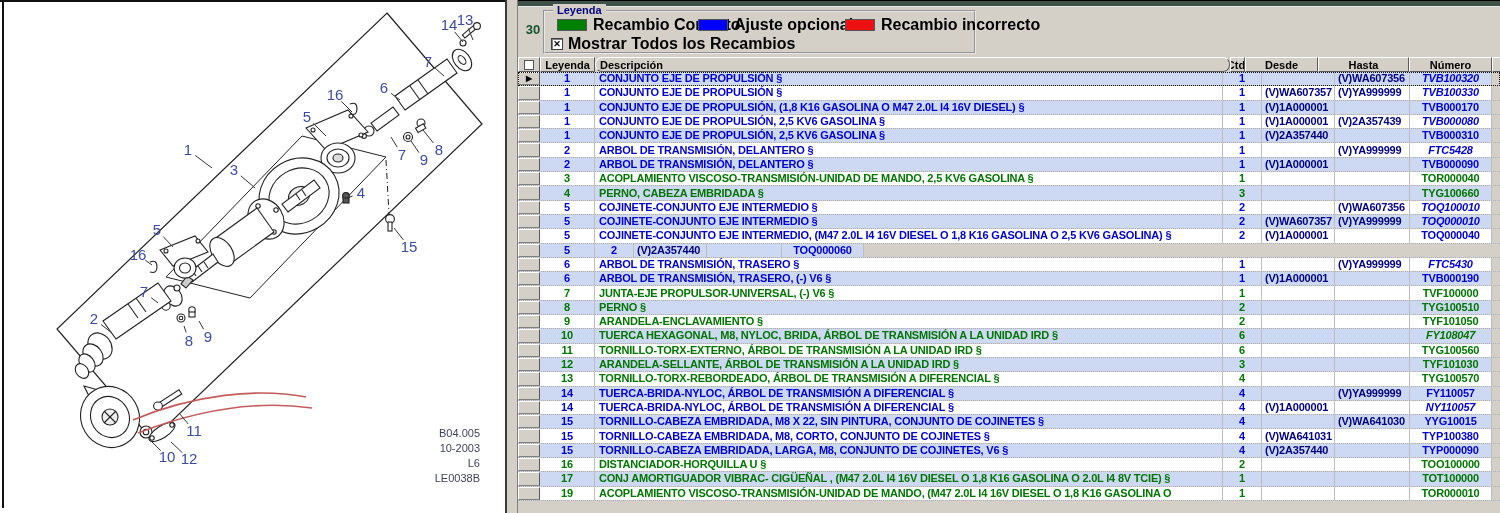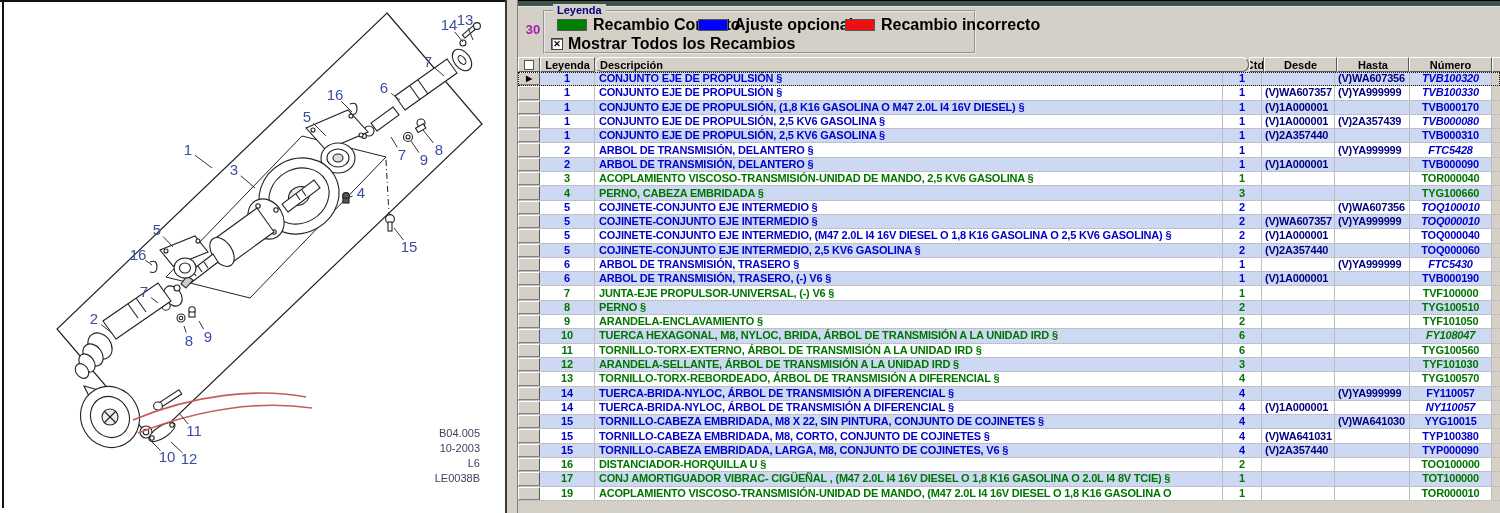--- a/index.html
+++ b/index.html
@@ -14,21 +14,21 @@
 
   
   #splitter { position:absolute; left:505px; top:0; width:13px; height:513px; background:#d4d0c8;
               border-left:2px solid #3a3a3a; border-right:1px solid #808080; }
 
   
   #right-panel { position:absolute; left:518px; top:0; width:982px; height:513px; background:#d4d0c8; }
   #top-strip { position:absolute; left:0; top:0; width:982px; height:7px; background:#3d5248; border-top:1px solid #000; border-bottom:1px solid #e8e8e8; }
 
   #page-num { position:absolute; left:4px; top:22px; width:22px; text-align:center;
-              font-weight:bold; font-size:13px; color:#a21caf; }
+              font-weight:bold; font-size:13px; color:#14532d; }
 
   #legend-box { position:absolute; left:25px; top:10px; width:433px; height:44px;
                 border:2px groove #e8e8e8; }
   #legend-title { position:absolute; left:8px; top:-8px; background:#d4d0c8; padding:0 4px;
                   font-weight:bold; font-size:11px; color:#000080; }
   .legend-item { position:absolute; top:6px; display:flex; align-items:center; height:13px; }
   .swatch { width:30px; height:12px; border:1px solid #555; margin-right:6px; }
   .legend-label { font-weight:bold; font-size:16px; color:#000; white-space:nowrap;text-align:center; }
   #legend-check { position:absolute; left:6px; top:23px; display:flex; align-items:center; }
   #checkbox { width:12px; height:12px; background:#fff; border:1px solid #404040;
@@ -39,21 +39,21 @@
   #grid { position:absolute; left:0; top:57px; width:982px; }
   .thead { display:flex; height:15px; }
   .hcell { background:#d4d0c8; border-top:1px solid #fff; border-left:1px solid #fff;
            border-right:1px solid #5a5a5a; border-bottom:1px solid #5a5a5a;
            font-weight:bold; font-size:11px; color:#000; display:flex; align-items:center;
            justify-content:center; overflow:hidden; white-space:nowrap; }
   .hcell.hleft { justify-content:flex-start; padding-left:4px;border-radius:7px; }
   .corner-box { width:10px; height:10px; background:#fff; border:1px solid #555; }
 
   .w-sel{width:22px} .w-leg{width:55px} .w-desc{flex:1; min-width:0} .w-ctd{width:15px}
-  .w-desde{width:73px} .w-hasta{width:72px} .w-num{width:83px} .w-end{width:8px}
+  .w-desde{width:73px} .w-hasta{width:91px} .w-num{width:83px} .w-end{width:8px}
   .hcell.w-end{border-right:none}
 
   #rows { width:982px; }
   .trow { display:flex; height:14.3px; border-bottom:1px dotted #a9b0c4; font-weight:bold;
           font-size:11px; letter-spacing:-0.2px; }
   .cell { overflow:hidden; white-space:nowrap; line-height:13px; border-right:1px solid #bdbdbd;
           display:flex; align-items:center; }
   .c-sel { width:22px; background:#d4d0c8; border-top:1px solid #fff; border-left:1px solid #fff;
            border-right:1px solid #5a5a5a; border-bottom:1px solid #808080;
            font-size:8px; color:#000; justify-content:center; }
@@ -393,21 +393,20 @@
     <div class="cell c-desc">COJINETE-CONJUNTO EJE INTERMEDIO, (M47 2.0L I4 16V DIESEL O 1,8 K16 GASOLINA O 2,5 KV6 GASOLINA) §</div>
     <div class="cell c-ctd">2</div>
     <div class="cell c-desde">(V)1A000001</div>
     <div class="cell c-hasta"></div>
     <div class="cell c-num">TOQ000040</div>
     <div class="cell c-end"></div>
   </div>
           <div class="trow alt blue">
     <div class="cell c-sel"></div>
     <div class="cell c-leg">5</div>
-    <div class="cell c-desc">COJINETE-CONJUNTO EJE INTERMEDIO, 2,5 KV6 GASOLINA §</div>
     <div class="cell c-ctd">2</div>
     <div class="cell c-desde">(V)2A357440</div>
     <div class="cell c-hasta"></div>
     <div class="cell c-num">TOQ000060</div>
     <div class="cell c-end"></div>
   </div>
           <div class="trow plain blue">
     <div class="cell c-sel"></div>
     <div class="cell c-leg">6</div>
     <div class="cell c-desc">ARBOL DE TRANSMISIÓN, TRASERO §</div>

